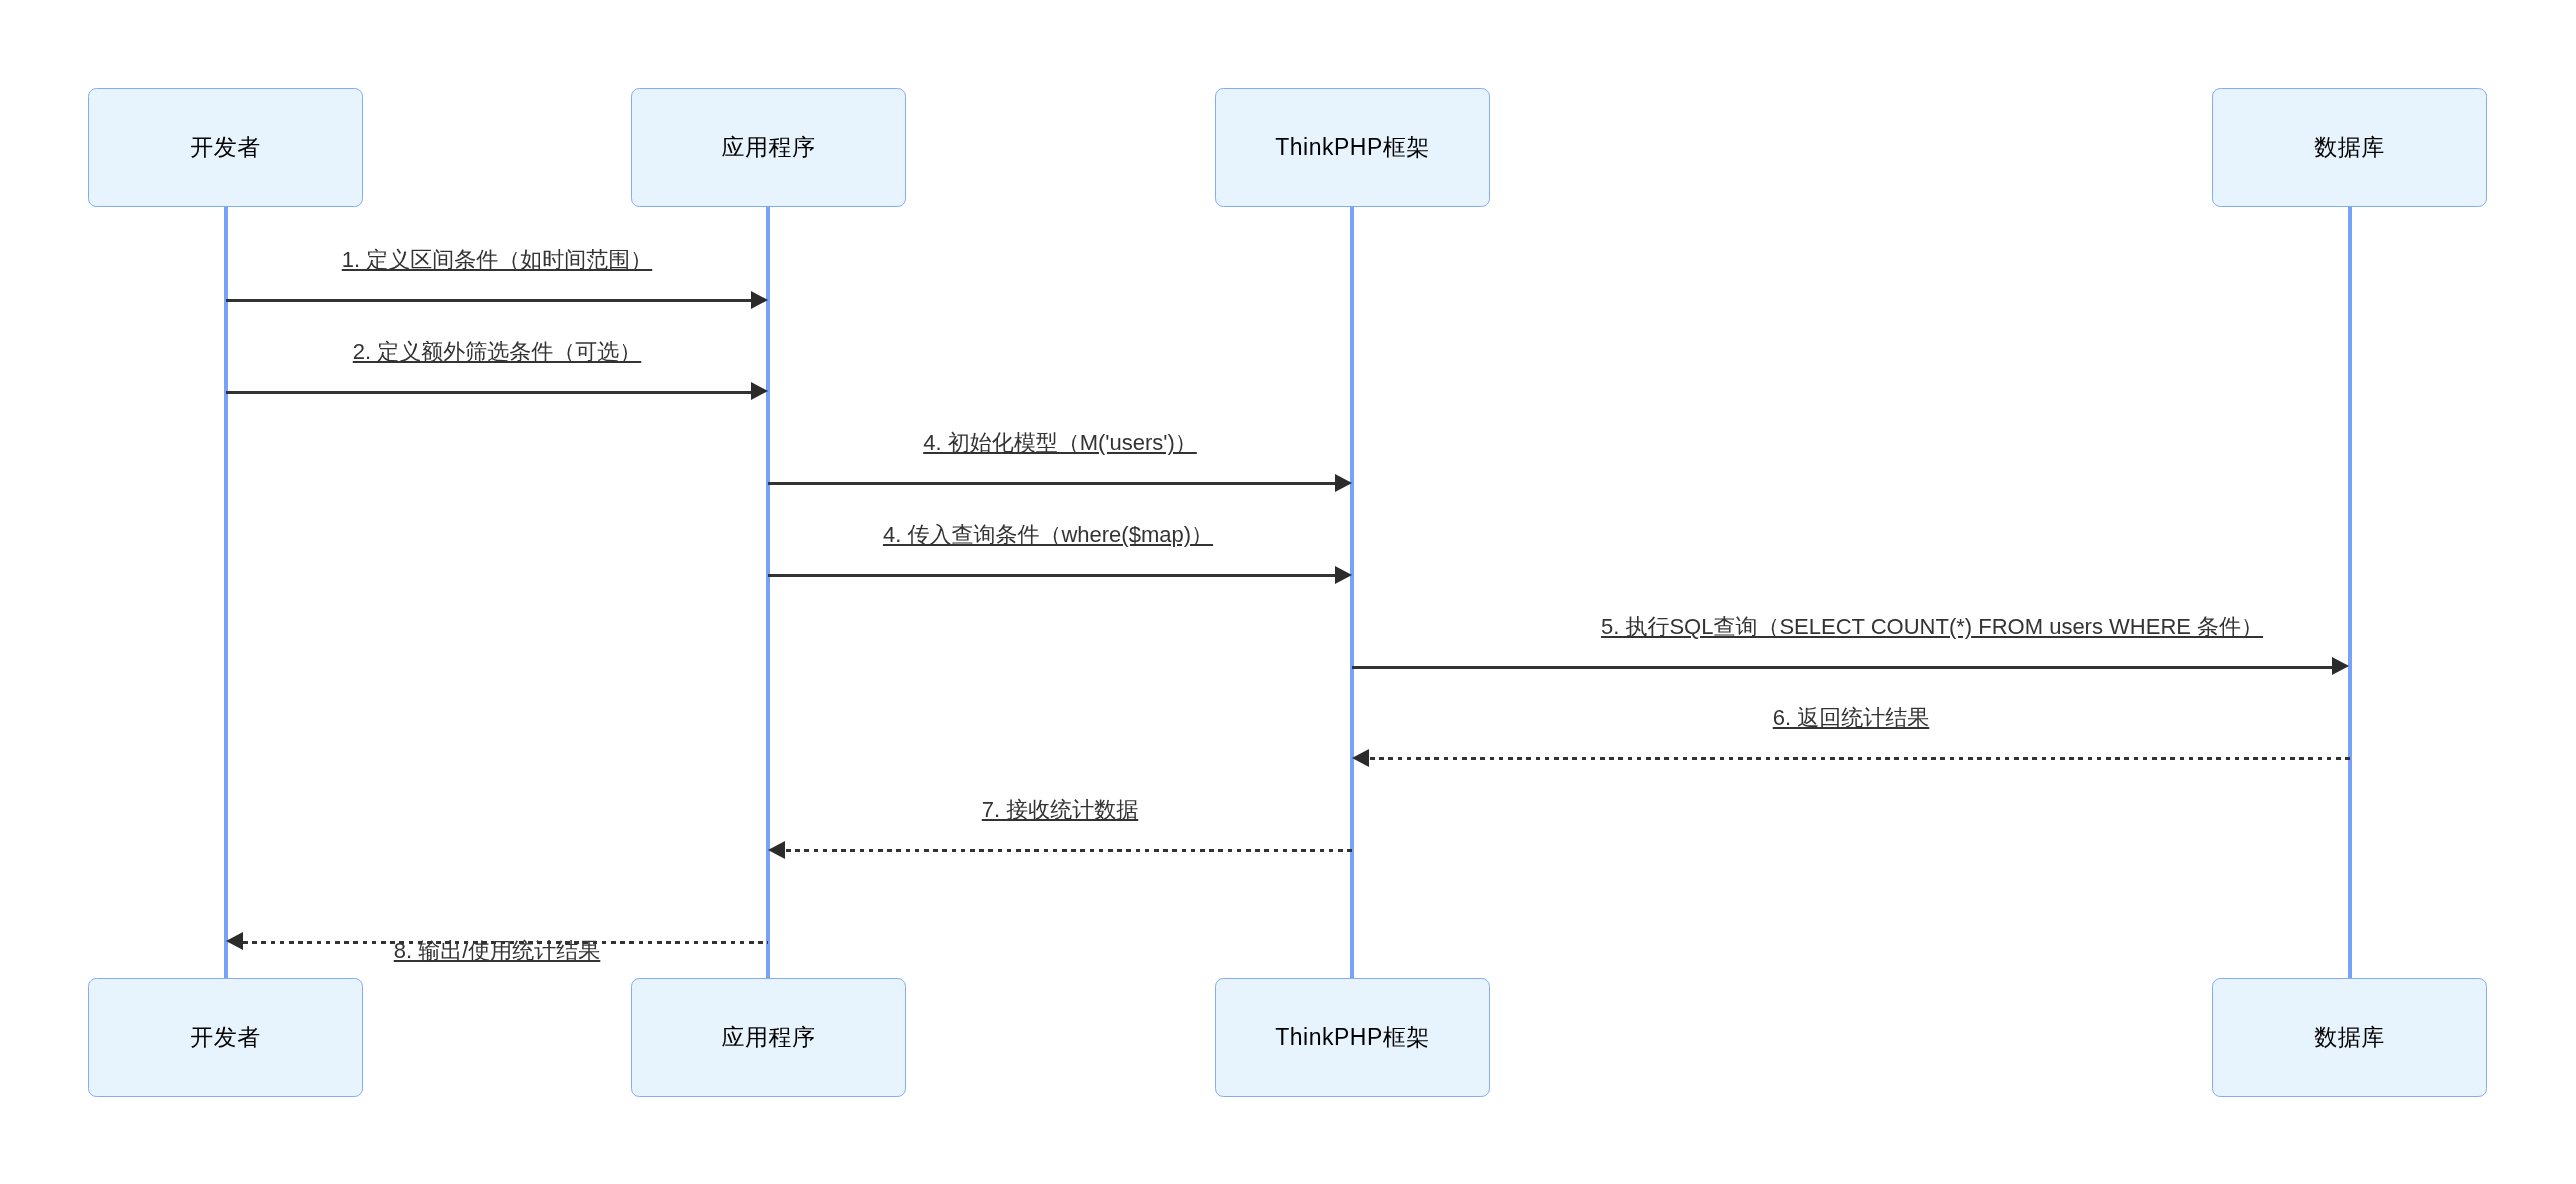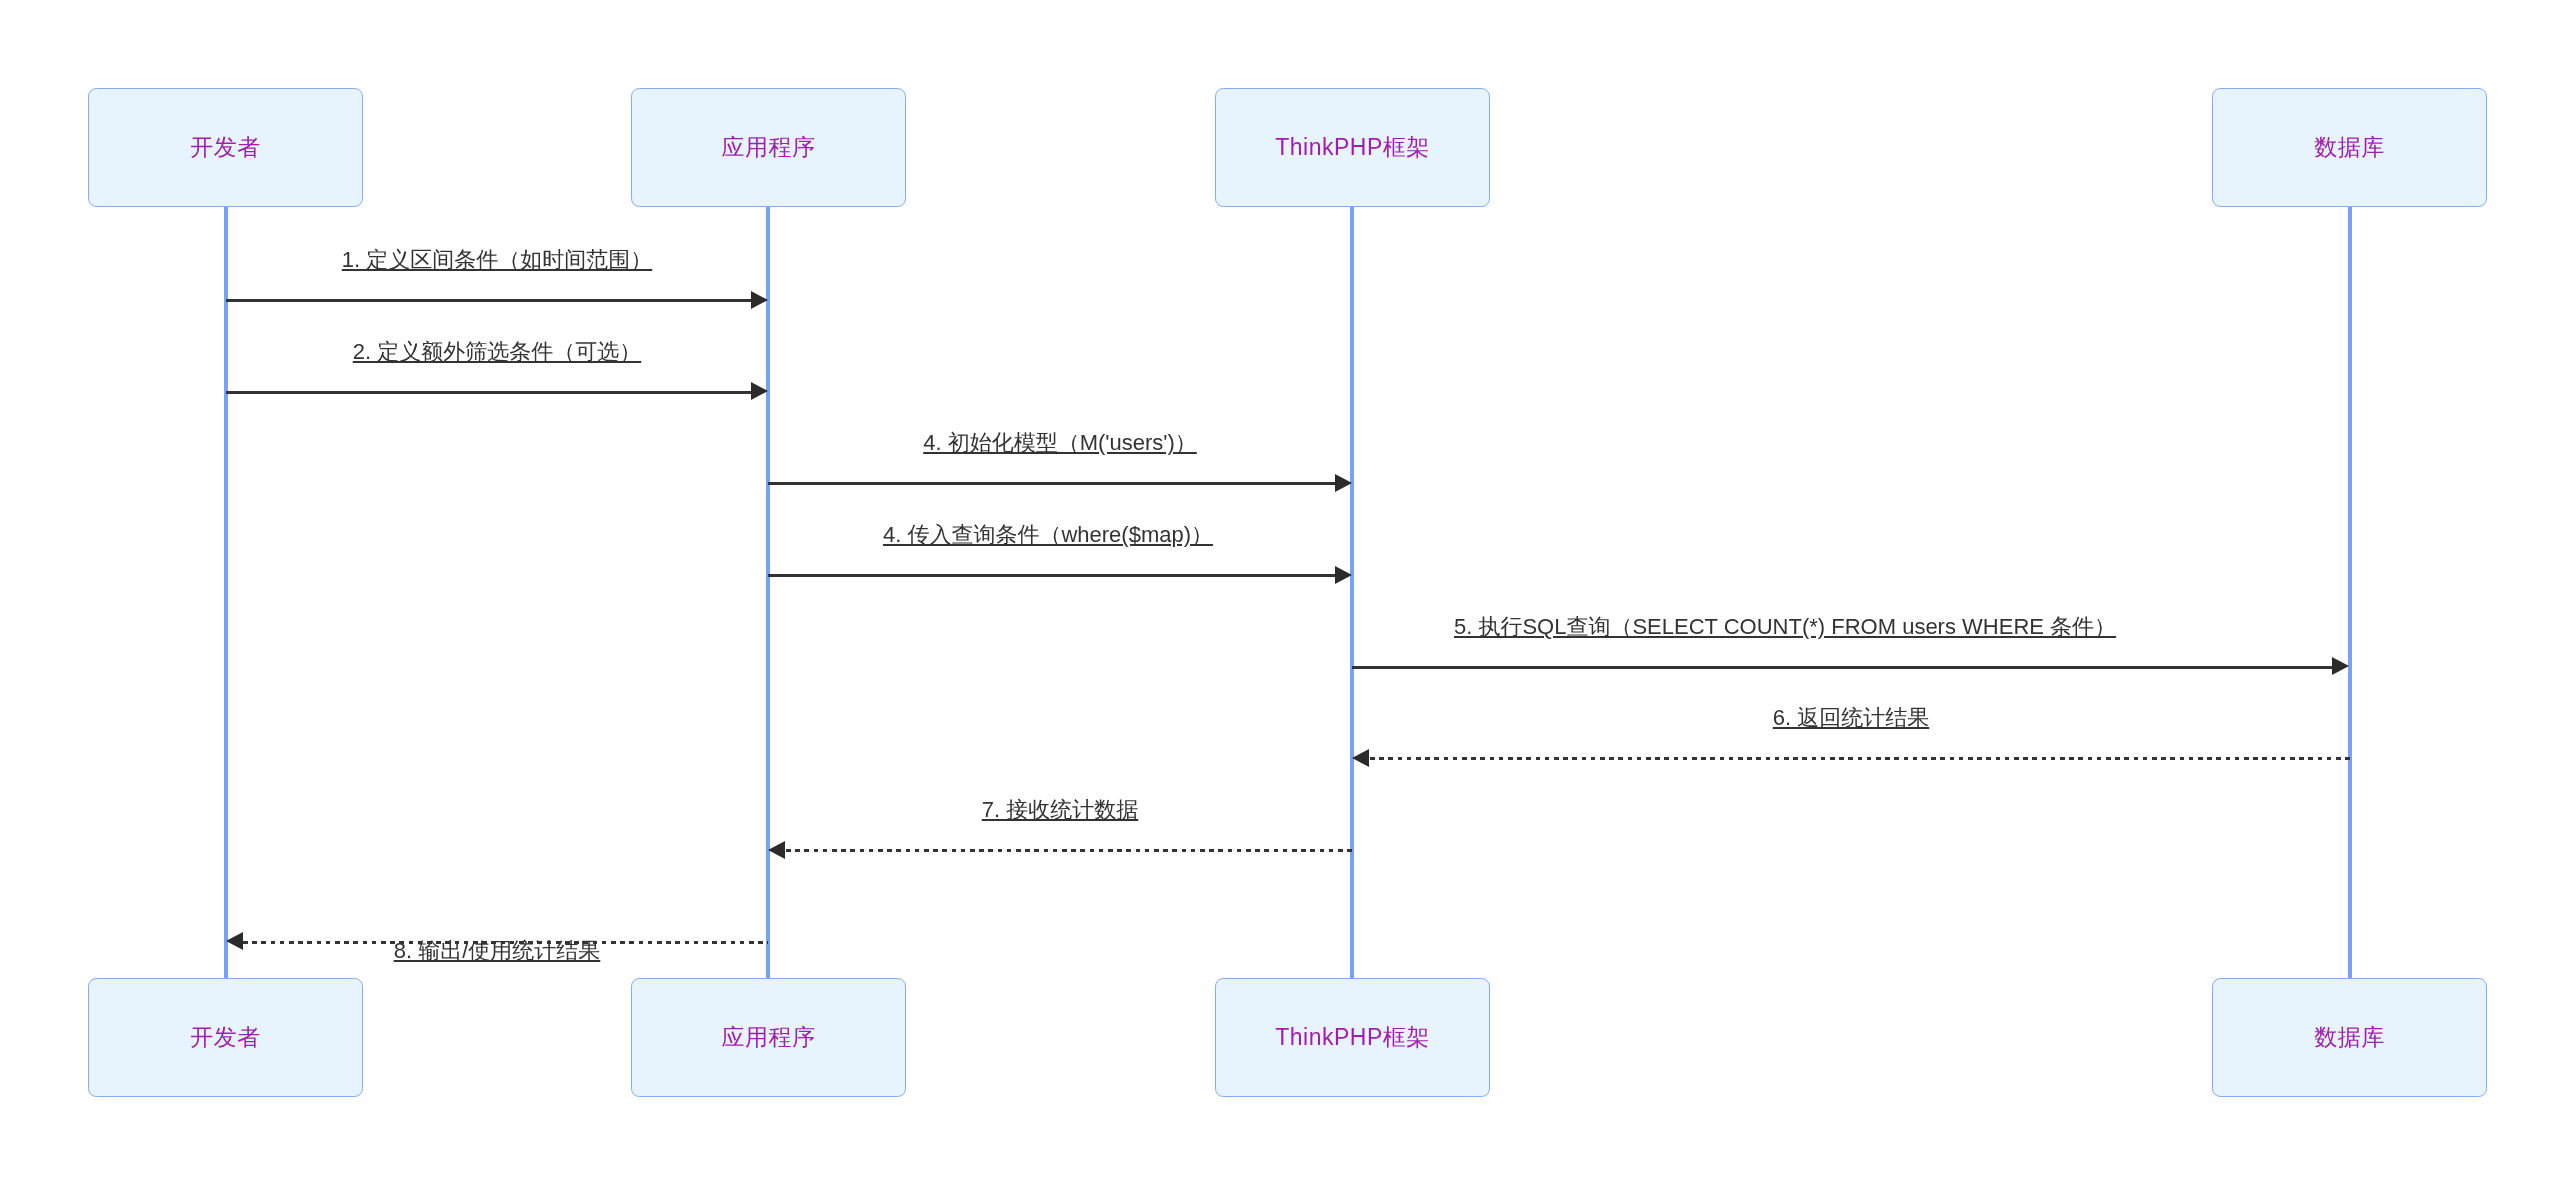--- a/index.html
+++ b/index.html
@@ -20,21 +20,21 @@
     width: 275px;
     height: 119px;
     background: #e7f3fd;
     border: 1.8px solid #82acf4;
     border-radius: 8.3px;
     box-sizing: border-box;
     display: flex;
     align-items: center;
     justify-content: center;
     font-size: 23px;
-    color: #a21caf;
+    color: #000000;
     letter-spacing: 0.5px;
     white-space: nowrap;
   }
   .lifeline {
     position: absolute;
     width: 3.7px;
     top: 205px;
     height: 775px;
     background: #76a3f7;
   }
@@ -113,21 +113,21 @@
     <div class="arrowhead right" style="left:1335px;top:474px"></div>
   </div>
 
   <div>
     <div class="msg-label" style="left:1048px;top:518px">4. 传入查询条件（where($map)）</div>
     <div class="msg-line solid" style="left:768px;top:574px;width:567px"></div>
     <div class="arrowhead right" style="left:1335px;top:566px"></div>
   </div>
 
   <div>
-    <div class="msg-label" style="left:1785px;top:610px">5. 执行SQL查询（SELECT COUNT(*) FROM users WHERE 条件）</div>
+    <div class="msg-label" style="left:1932px;top:610px">5. 执行SQL查询（SELECT COUNT(*) FROM users WHERE 条件）</div>
     <div class="msg-line solid" style="left:1352px;top:666px;width:980px"></div>
     <div class="arrowhead right" style="left:2332px;top:657px"></div>
   </div>
 
   <div>
     <div class="msg-label" style="left:1851px;top:701px">6. 返回统计结果</div>
     <div class="msg-line dashed" style="left:1370px;top:757px;width:980px"></div>
     <div class="arrowhead left" style="left:1352px;top:749px"></div>
   </div>
 

